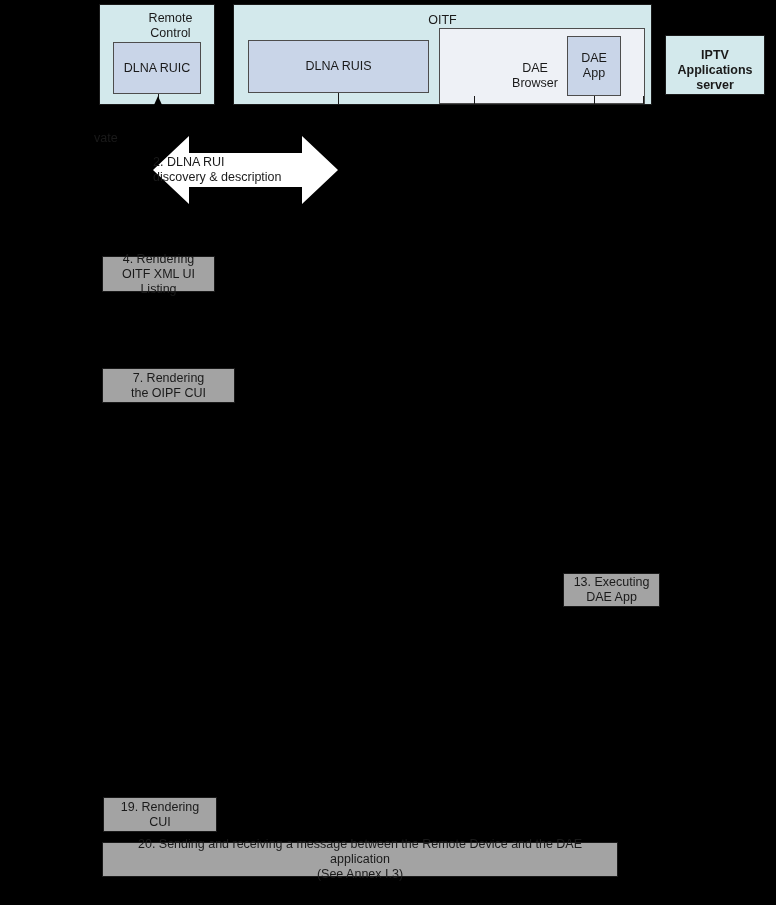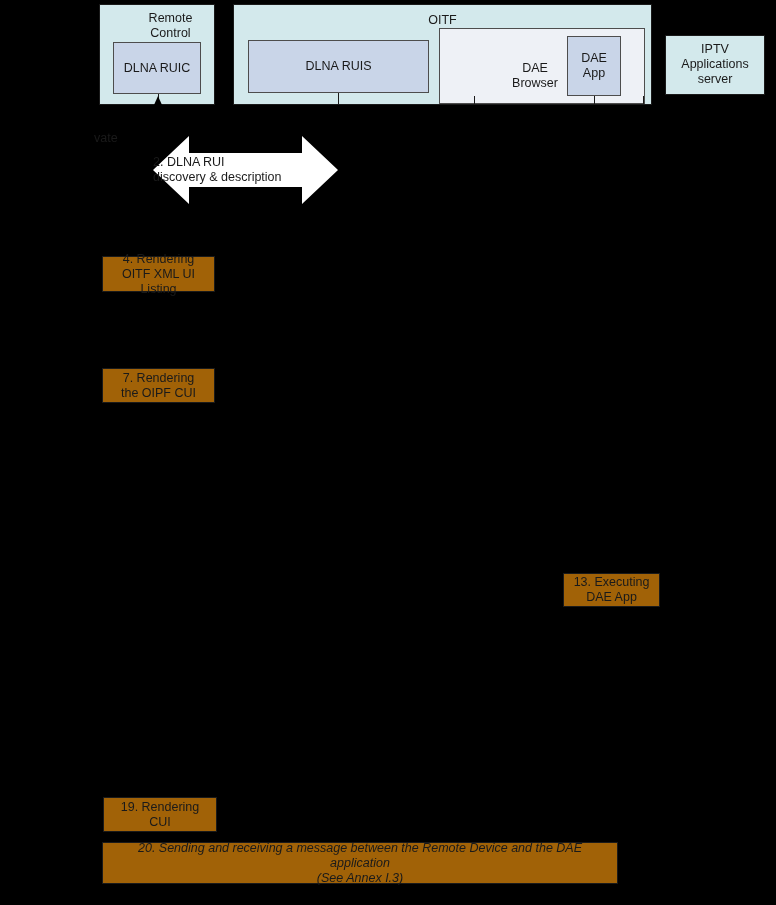--- a/index.html
+++ b/index.html
@@ -114,21 +114,21 @@
     line-height: 15px;
     color: #1a1a1a;
     white-space: pre-line;
     pointer-events: none;
   }
 
   
   .note-box {
     position: absolute;
     box-sizing: border-box;
-    background: #a16207;
+    background: #a3a3a3;
     border: 1px solid #1a1a1a;
     display: flex;
     align-items: center;
     justify-content: center;
     text-align: center;
     padding: 2px 4px;
   }
   .note-box > span {
     font-size: 12.5px;
     line-height: 15px;
@@ -172,21 +172,21 @@
 Browser</span>
   </div>
 
 
   <div class="component-box" style="left:567px; top:36px; width:54px; height:60px;">
     <span>DAE
 App</span>
   </div>
 
   <div class="actor-box" style="left:665px; top:35px; width:100px; height:60px;">
-    <div style="padding-top:6px;">
+    <div style="padding-top:12px;font-weight:bold;">
       <span class="actor-title">IPTV
 Applications
 server</span>
     </div>
   </div>
 
   <div class="lifeline" style="left:158px; top:94px; height:11px;"></div>
   <div class="lifeline" style="left:338px; top:93px; height:12px;"></div>
   <div class="lifeline" style="left:474px; top:96px; height:9px;"></div>
   <div class="lifeline" style="left:594px; top:96px; height:9px;"></div>
@@ -200,33 +200,33 @@
     </svg>
     <div class="dbl-label">2. DLNA RUI
 discovery &amp; description</div>
   </div>
 
   <div class="note-box" style="left:102px; top:256px; width:113px; height:36px;">
     <span>4. Rendering
 OITF XML UI Listing</span>
   </div>
 
-  <div class="note-box" style="left:102px; top:368px; width:113px; height:35px;">
+  <div class="note-box" style="left:102px; top:368px; width:133px; height:35px;">
     <span>7. Rendering
 the OIPF CUI</span>
   </div>
 
   <div class="note-box" style="left:563px; top:553px; width:97px; height:34px;margin-top:20px;">
     <span>13. Executing
 DAE App</span>
   </div>
 
   <div class="note-box" style="left:103px; top:797px; width:114px; height:35px;">
     <span>19. Rendering
 CUI</span>
   </div>
 
-  <div class="note-box note-wide" style="left:102px; top:842px; width:516px; height:42px;font-style:italic;">
+  <div class="note-box note-wide" style="left:102px; top:842px; width:516px; height:35px;">
     <span>20. Sending and receiving a message between the Remote Device and the DAE application
 (See Annex I.3)</span>
   </div>
 
 </div>
 
 </body></html>

